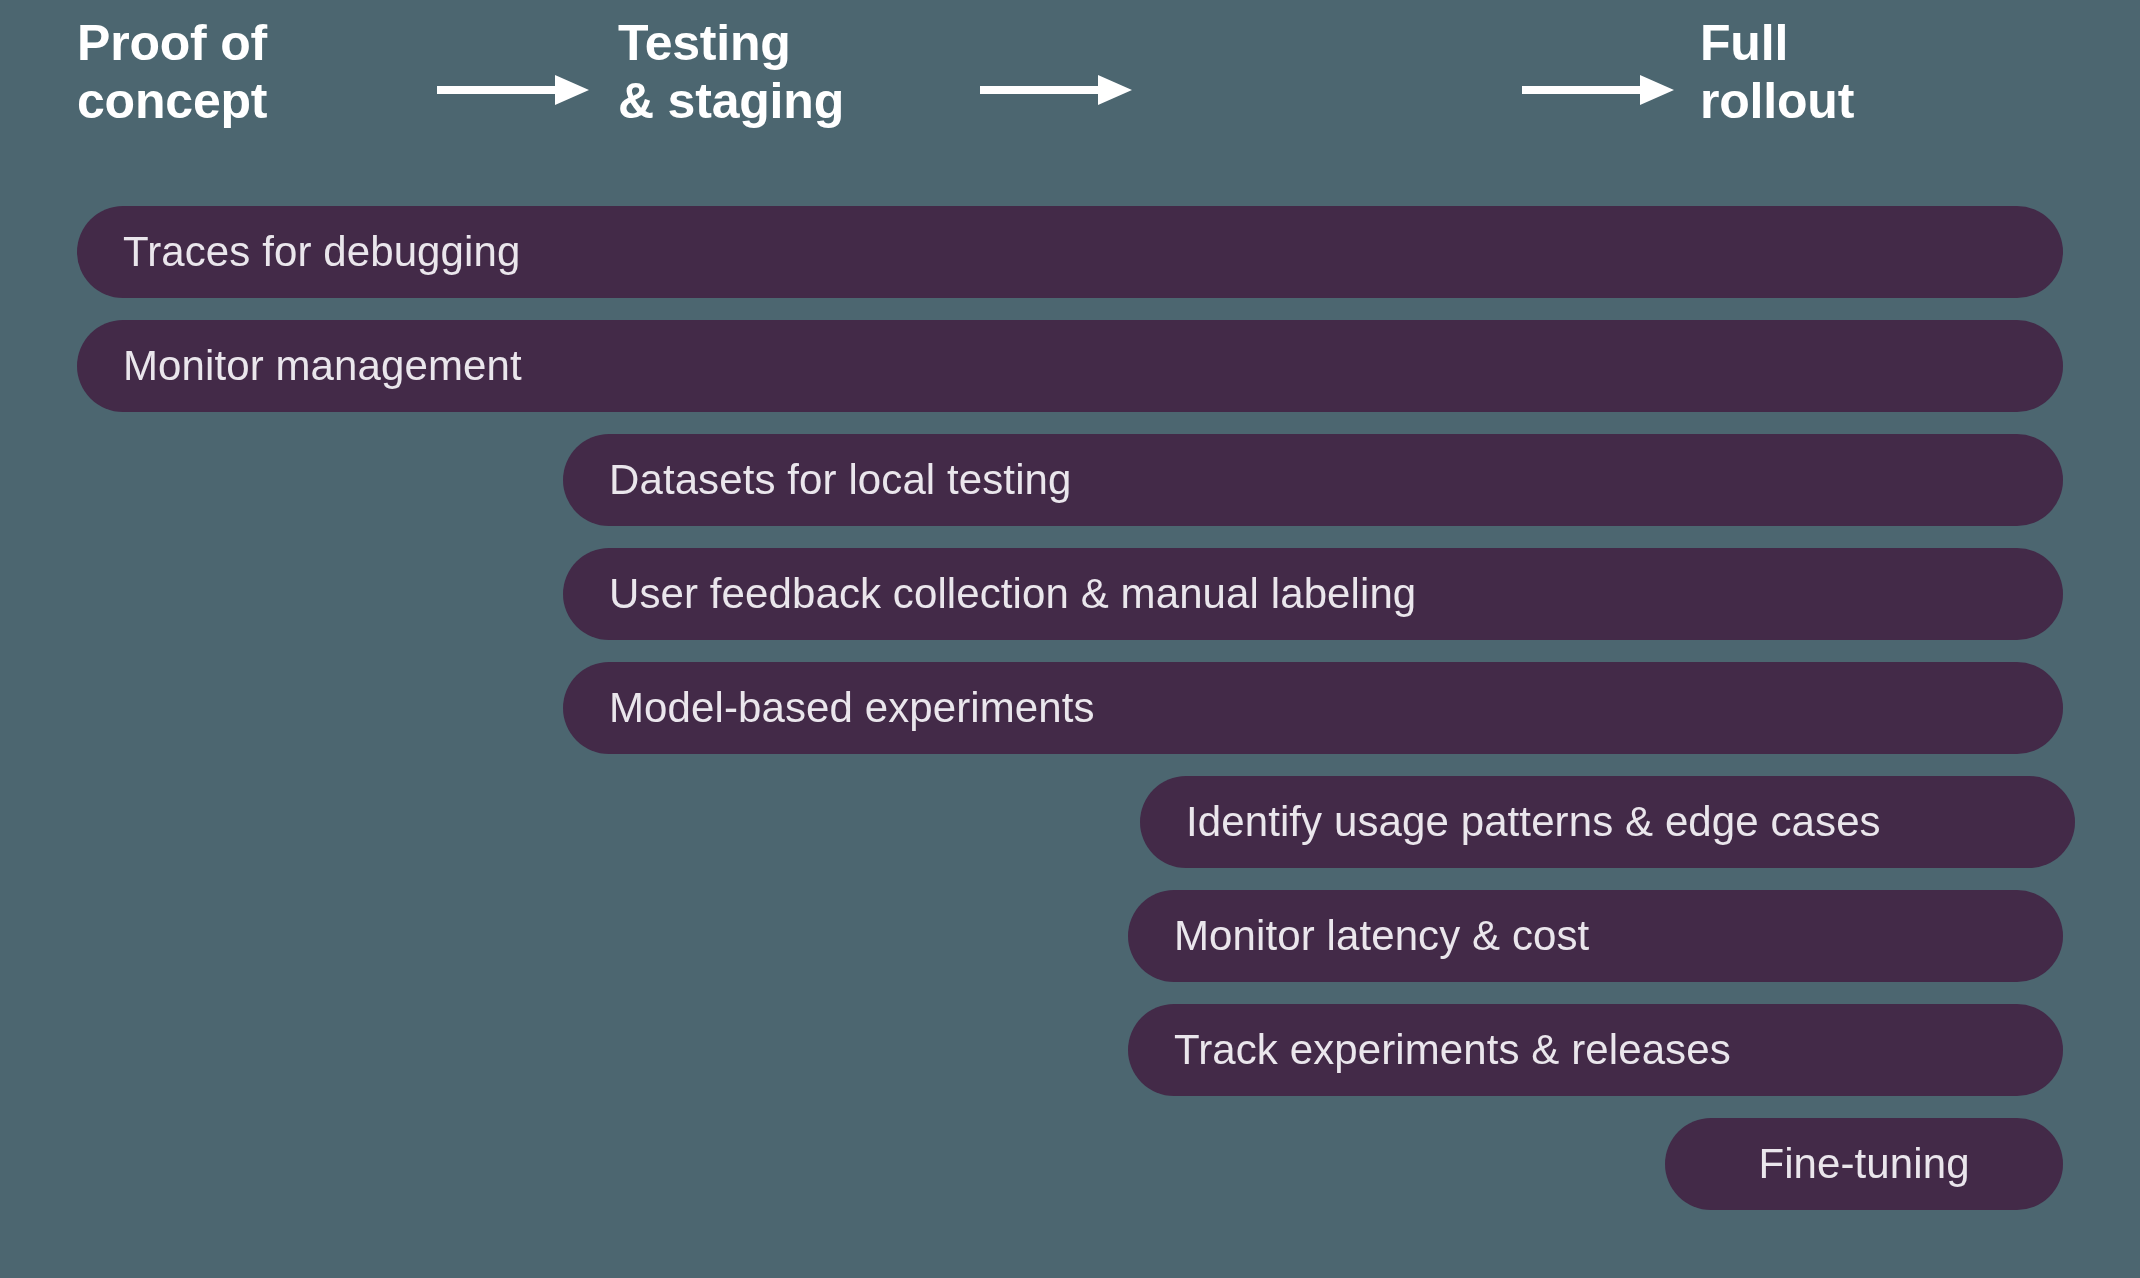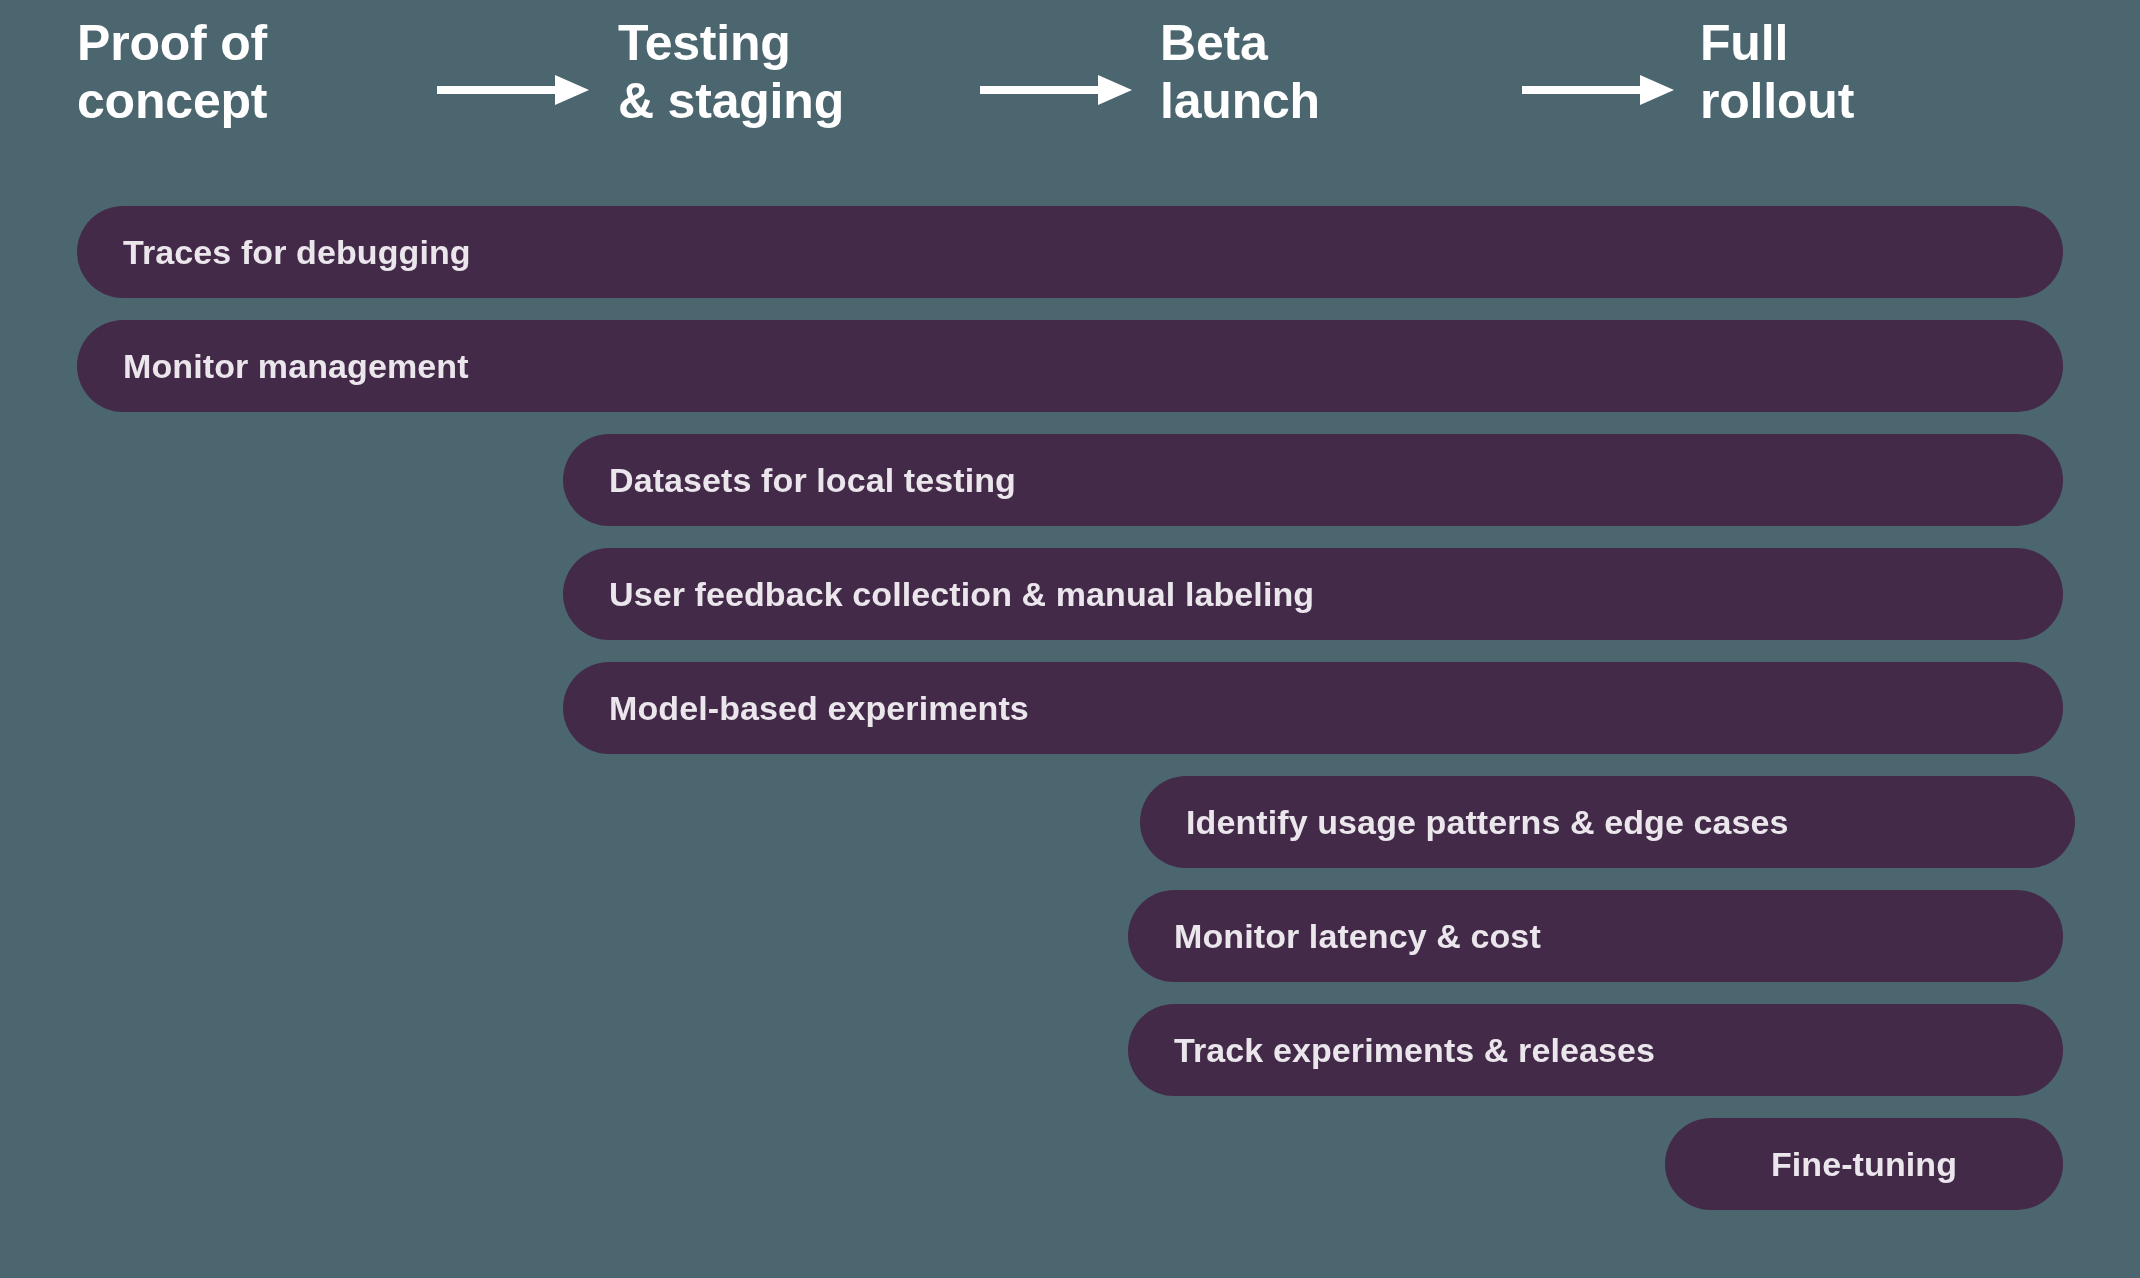--- a/index.html
+++ b/index.html
@@ -61,40 +61,38 @@
     position: absolute;
     height: 92px;
     background: #432a48;
     border-radius: 46px;
     display: flex;
     align-items: center;
     box-sizing: border-box;
   }
   .bar-label {
     color: #eae6ec;
-    font-size: 34px;
-    font-weight: bold;
+    font-size: 42px;
+    font-weight: normal;
     letter-spacing: 0.1px;
     white-space: nowrap;
   }
   .bar.align-left  { justify-content: flex-start; padding-left: 46px; }
   .bar.align-center{ justify-content: center; padding: 16px 40px; }
 </style>
 </head>
 <body>
 
 <div id="canvas">
 
   <div class="stage-row">
     <div class="stage-label s0">Proof of
 concept</div>
     <div class="stage-label s1">Testing
 &amp; staging</div>
-    <div class="stage-label s2">Beta
-launch</div>
     <div class="stage-label s3">Full
 rollout</div>
 
     <div class="stage-arrow a0">
       <svg width="152" height="36" viewBox="0 0 152 36" aria-hidden="true">
         <path d="M0 14 H118 V3 L152 18 L118 33 V22 H0 Z" fill="#ffffff"></path>
       </svg>
     </div>
     <div class="stage-arrow a1">
       <svg width="152" height="36" viewBox="0 0 152 36" aria-hidden="true">

